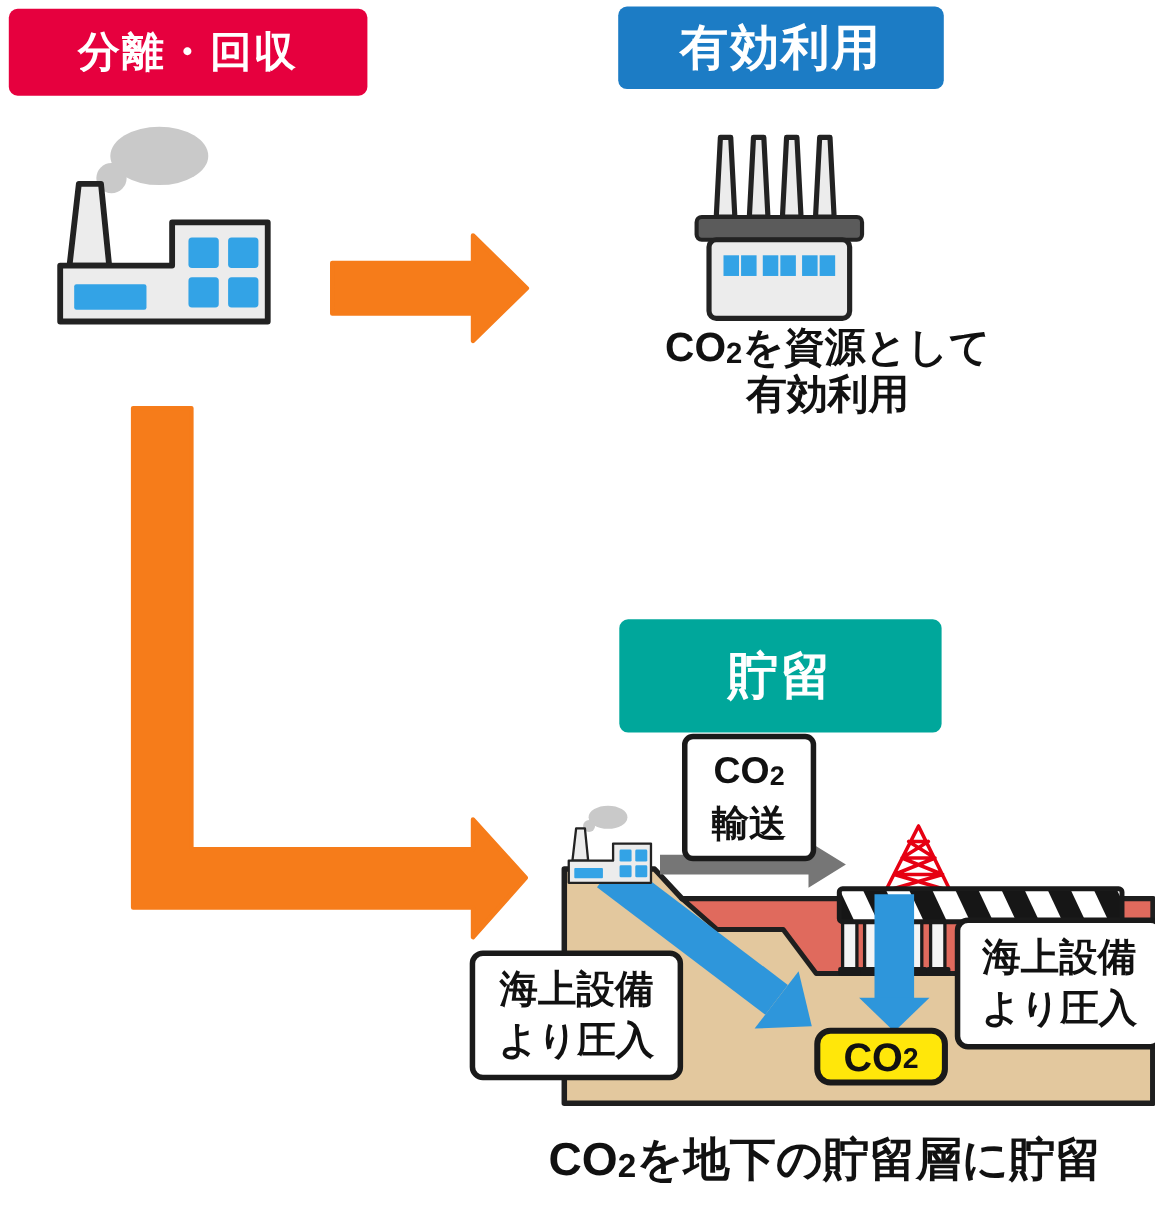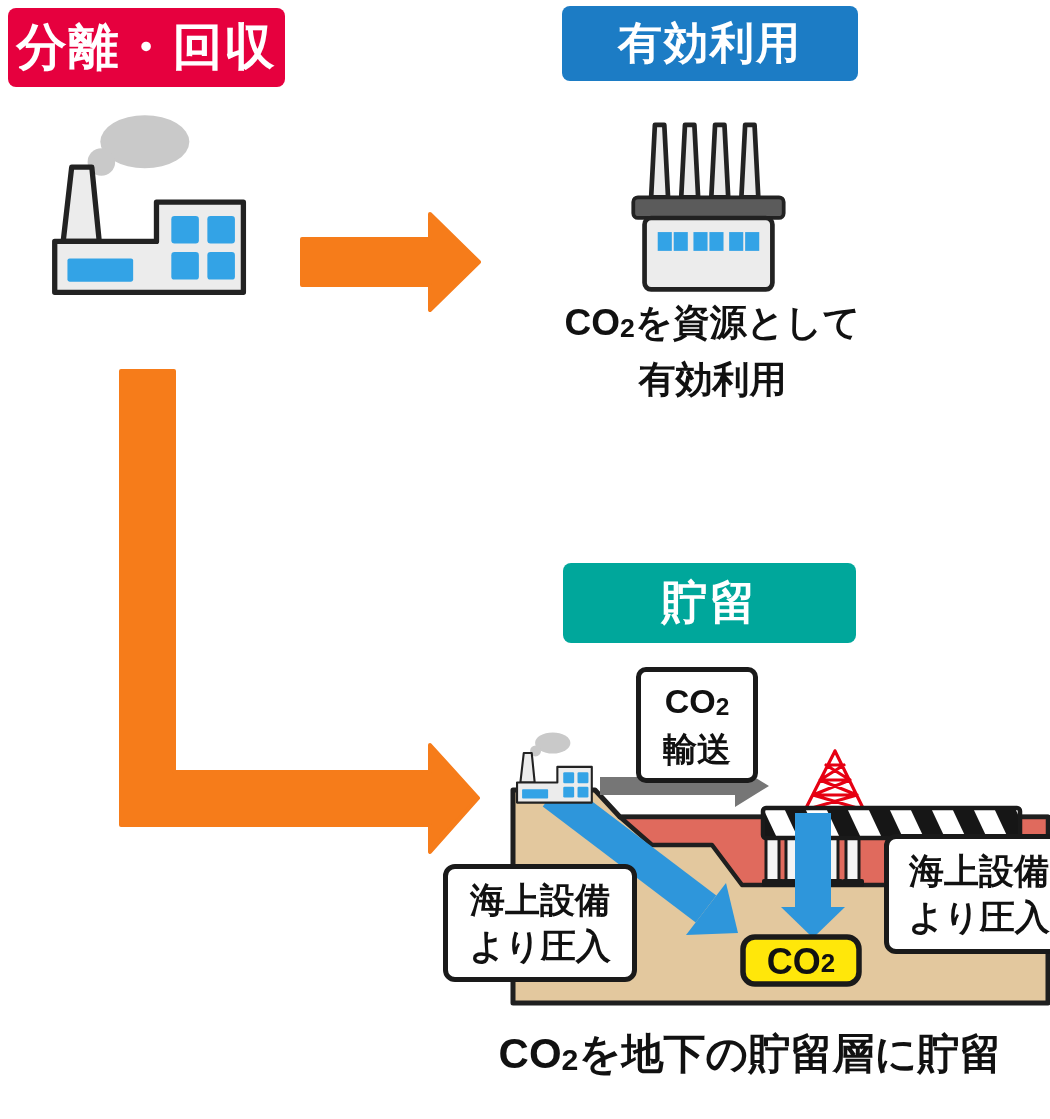--- a/index.html
+++ b/index.html
@@ -6,33 +6,33 @@
   #canvas{
     position:relative;width:1050px;height:1119px;background:#fff;overflow:hidden;
     font-family:"Liberation Sans","DejaVu Sans",sans-serif;color:#111;
   }
   .abs{position:absolute;}
   .badge{
     display:flex;align-items:center;justify-content:center;
     color:#fff;font-weight:800;border-radius:8px;z-index:3;
     letter-spacing:2px;
   }
-  .badge-capture{left:8px;top:8px;width:277px;height:79px;font-size:50px;background:var(--capture-badge,#E6003E);}
+  .badge-capture{left:8px;top:8px;width:326px;height:79px;font-size:38px;background:var(--capture-badge,#E6003E);}
   .badge-utilization{left:562px;top:6px;width:296px;height:75px;font-size:44px;background:var(--utilization-badge,#1C7CC5);}
-  .badge-storage{left:563px;top:563px;width:293px;height:80px;font-size:46px;background:var(--storage-badge,#00A79B);}
+  .badge-storage{left:563px;top:563px;width:293px;height:103px;font-size:46px;background:var(--storage-badge,#00A79B);}
 
   .caption{font-weight:800;text-align:center;z-index:3;}
-  .util-caption{left:480px;top:296px;width:465px;font-size:37px;line-height:54px;}
+  .util-caption{left:520px;top:296px;width:465px;font-size:37px;line-height:40px;}
   .storage-caption{left:440px;top:1028px;width:620px;font-size:42px;line-height:52px;}
   .sub{font-size:.72em;position:relative;top:2px;}
 
   .callout{
     background:#fff;border:5px solid #1a1a1a;border-radius:12px;z-index:4;
     display:flex;flex-direction:column;align-items:center;justify-content:center;
-    font-weight:800;text-align:center;margin-left:16px;
+    font-weight:800;text-align:center;
   }
   .transport-label{left:620px;top:667px;width:112px;height:106px;font-size:34px;line-height:44px;border-radius:10px;}
   .inject-left{left:427px;top:864px;width:184px;height:108px;font-size:35px;line-height:46px;}
   .inject-right{left:868px;top:834px;width:180px;height:110px;font-size:35px;line-height:46px;}
 
   .co2-tag-label{
     left:743px;top:937px;width:116px;height:49px;z-index:4;
     display:flex;align-items:center;justify-content:center;
     font-weight:800;font-size:36px;color:#111;
   }

